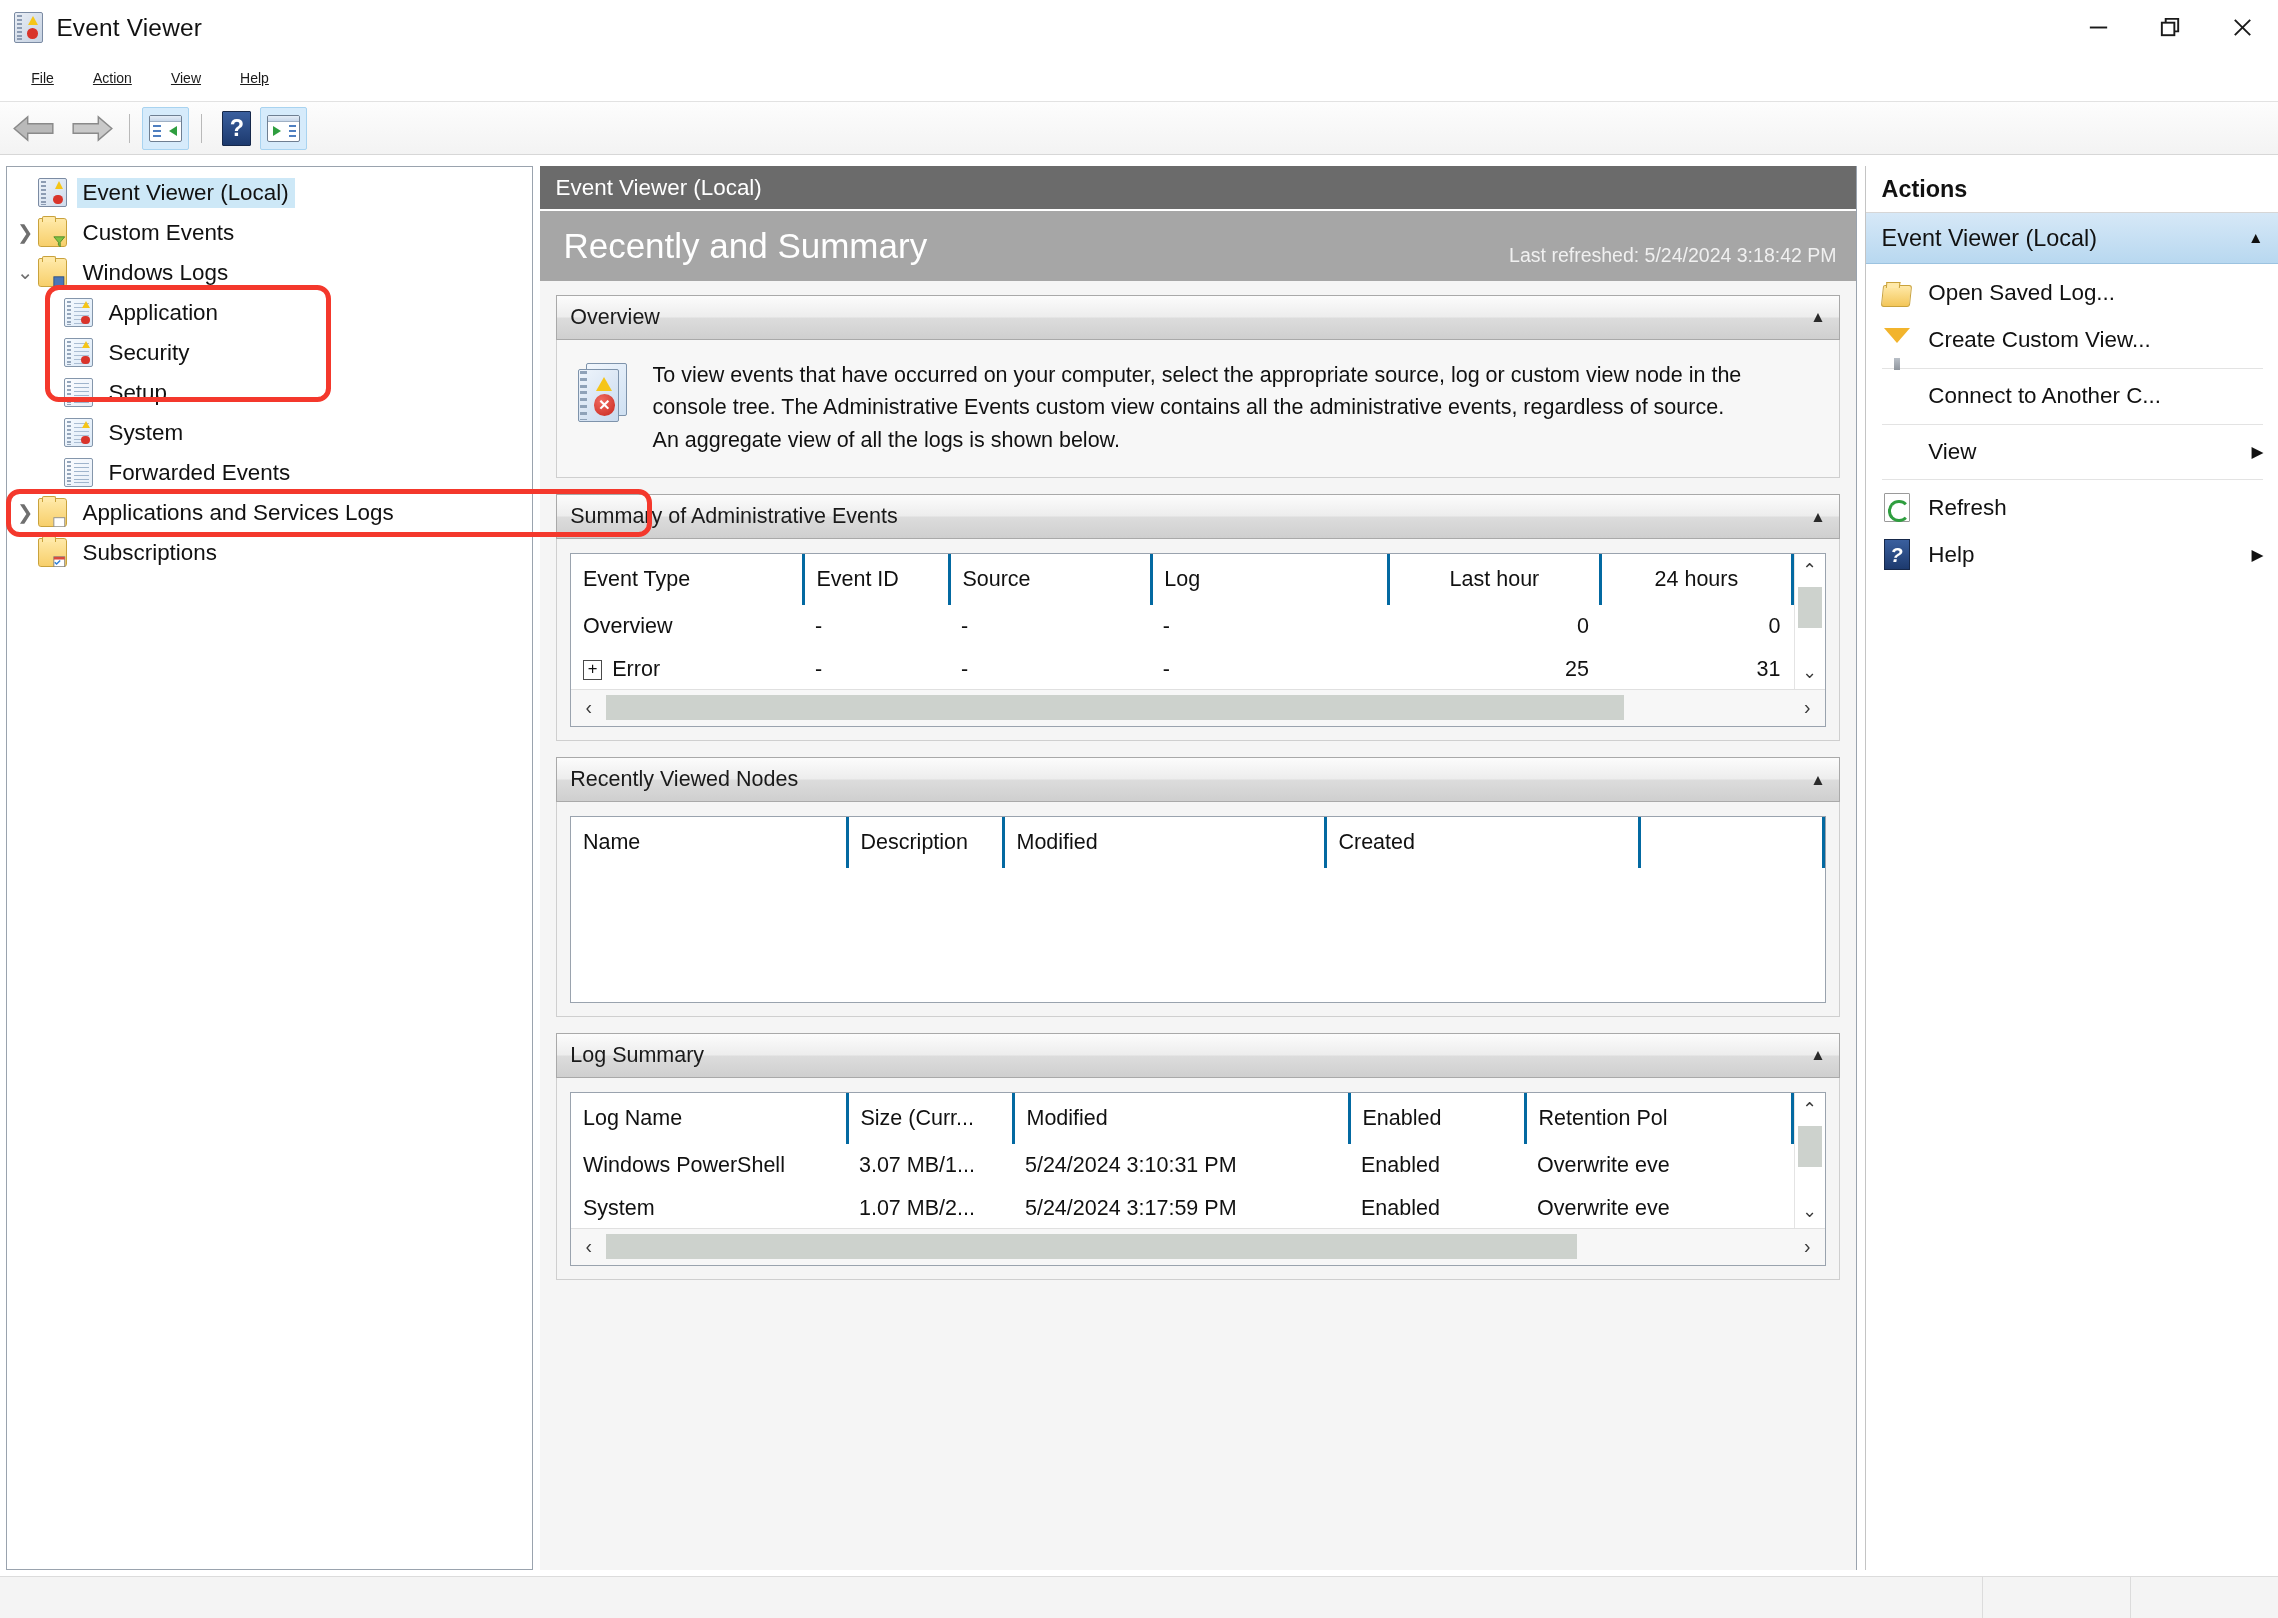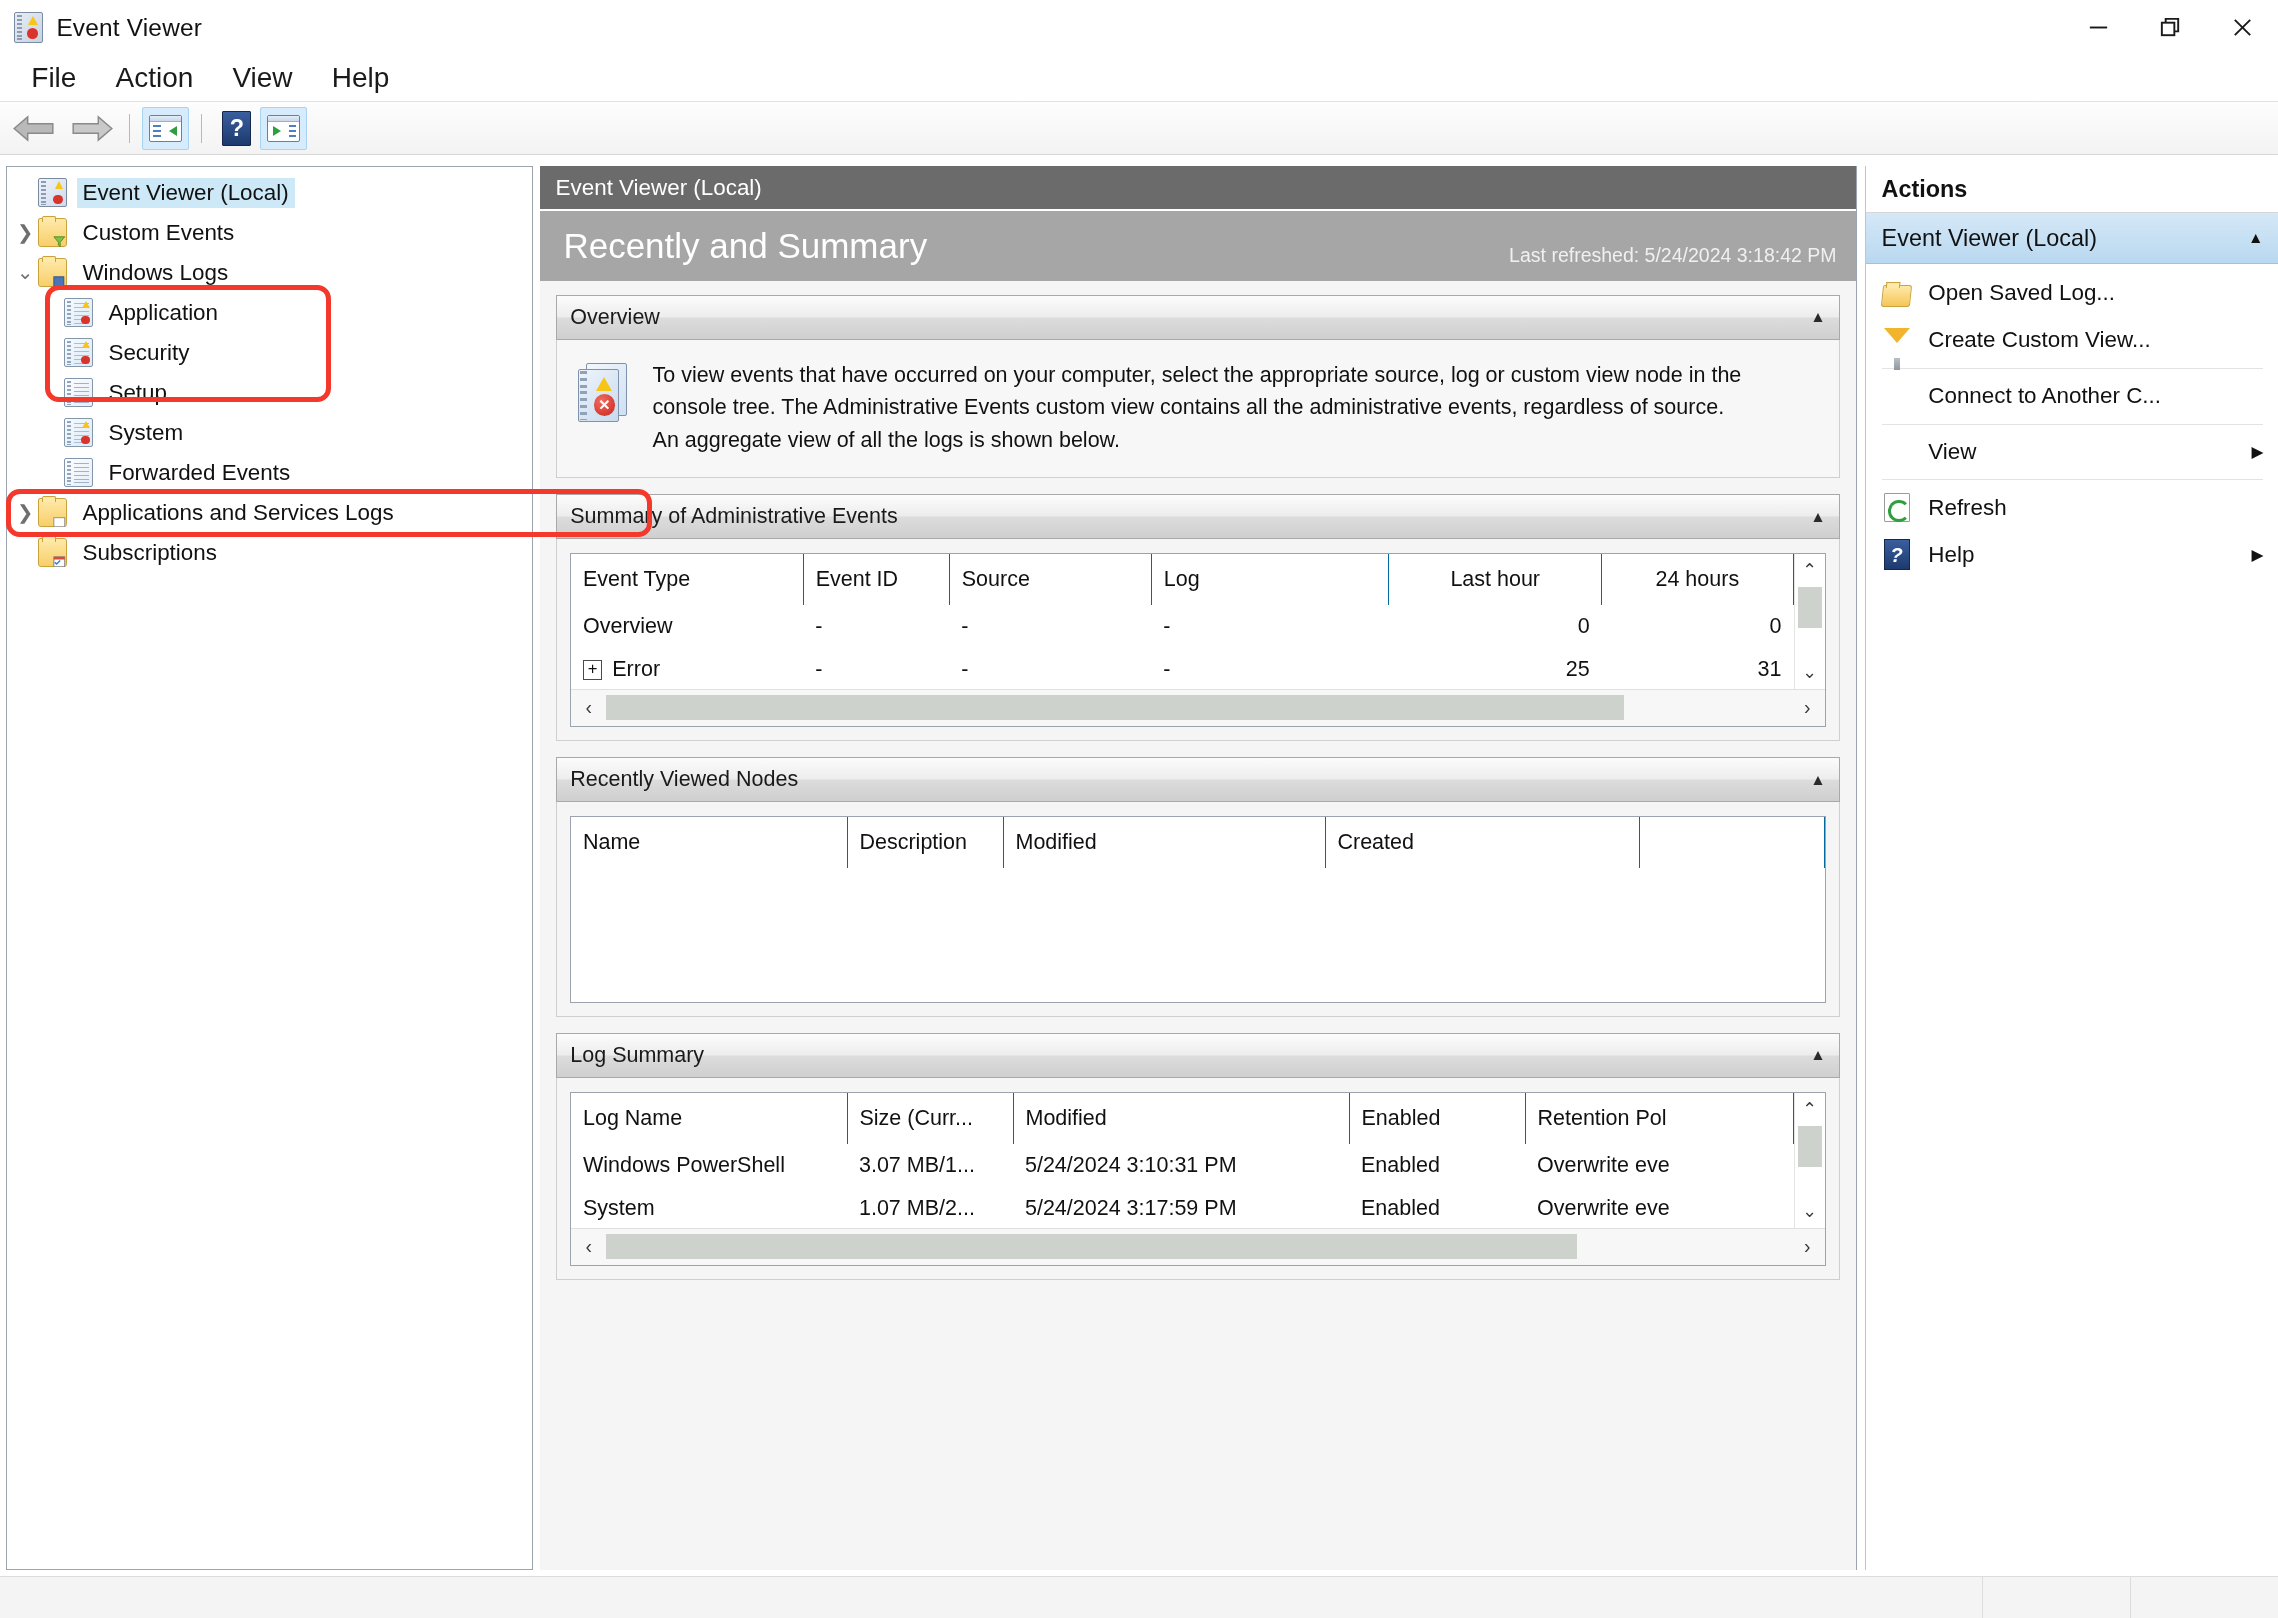--- a/index.html
+++ b/index.html
@@ -44,21 +44,21 @@
   }
   .winbtn svg { display:block; }
 
   
   .menubar {
     position: absolute; top: 55px; left: 0; width: 2278px; height: 47px;
     background:#ffffff; display:flex; align-items:center; gap:0;
     border-bottom: 1px solid #e2e2e2;
   }
   .menuitem {
-    font-size: 28px; color:#1a1a1a; padding: 3.9px 17.6px; margin-left: 3.9px;
+    font-size: 14px; color:#1a1a1a; padding: 3.9px 17.6px; margin-left: 3.9px; text-decoration: underline;
   }
   .menuitem:first-child { margin-left: 13.7px; }
 
   
   .toolbar {
     position: absolute; top: 102px; left: 0; width: 2278px; height: 53px;
     background: linear-gradient(to bottom,#fdfdfd 0%,#f3f3f3 100%);
     border-bottom: 1px solid #d7d7d7;
     display:flex; align-items:center;
   }
@@ -208,21 +208,21 @@
     display:flex;align-items:center;justify-content:center;color:#fff;font-size:14.6px;font-weight:bold;}
   .ov-text { font-size:21.5px; line-height:1.5; color:#111; max-width:1102px; }
 
   
   .grid-wrap {
     border:1px solid #9aa3ae; background:#ffffff; position:relative;
   }
   table.grid { width:100%; border-collapse:collapse; font-size:21.5px; color:#111; }
   table.grid th {
     text-align:left; font-weight:normal; padding:9.8px 11.7px; height:51px;
-    border-right:1px solid #0369a1; background:#ffffff; vertical-align:middle;
+    border-right:3px solid #0369a1; background:#ffffff; vertical-align:middle;
   }
   table.grid th.num { text-align:center; }
   table.grid td {
     padding:6.8px 11.7px; height:43px; vertical-align:middle; background:#ffffff;
   }
   table.grid td.num { text-align:right; }
   .expander {
     display:inline-block; width:19.5px; height:19.5px; border:1px solid #4a4a4a;
     line-height:16.6px; text-align:center; font-size:16.6px; margin-right:9.8px;
     vertical-align:middle; color:#111; background:#fff;

